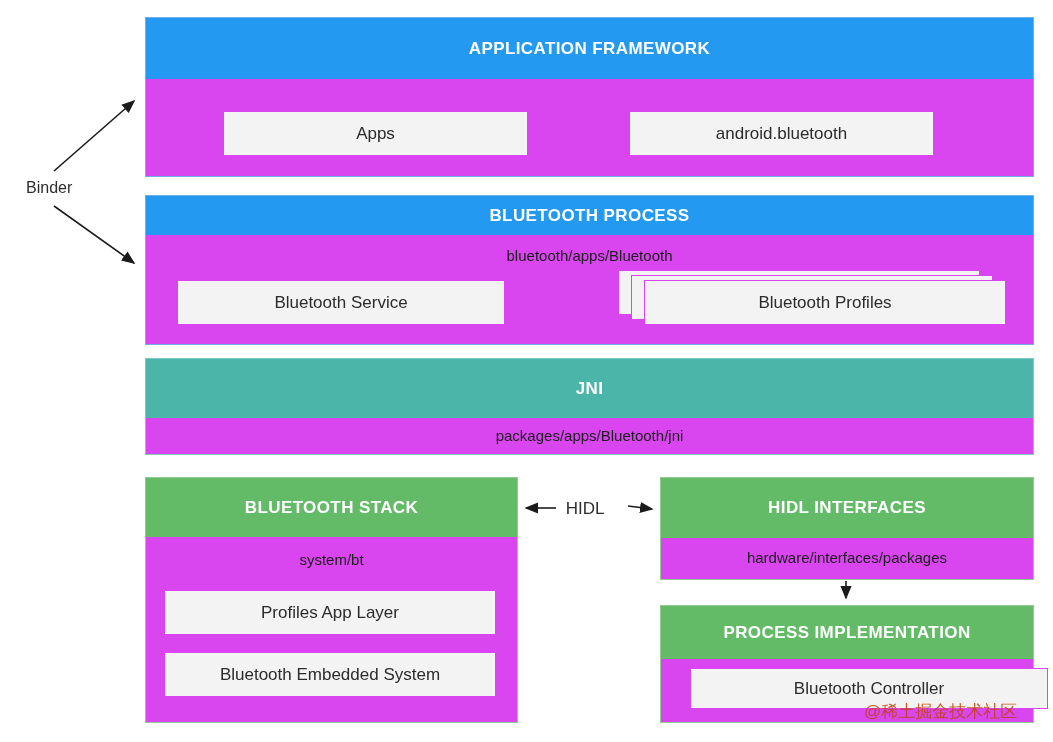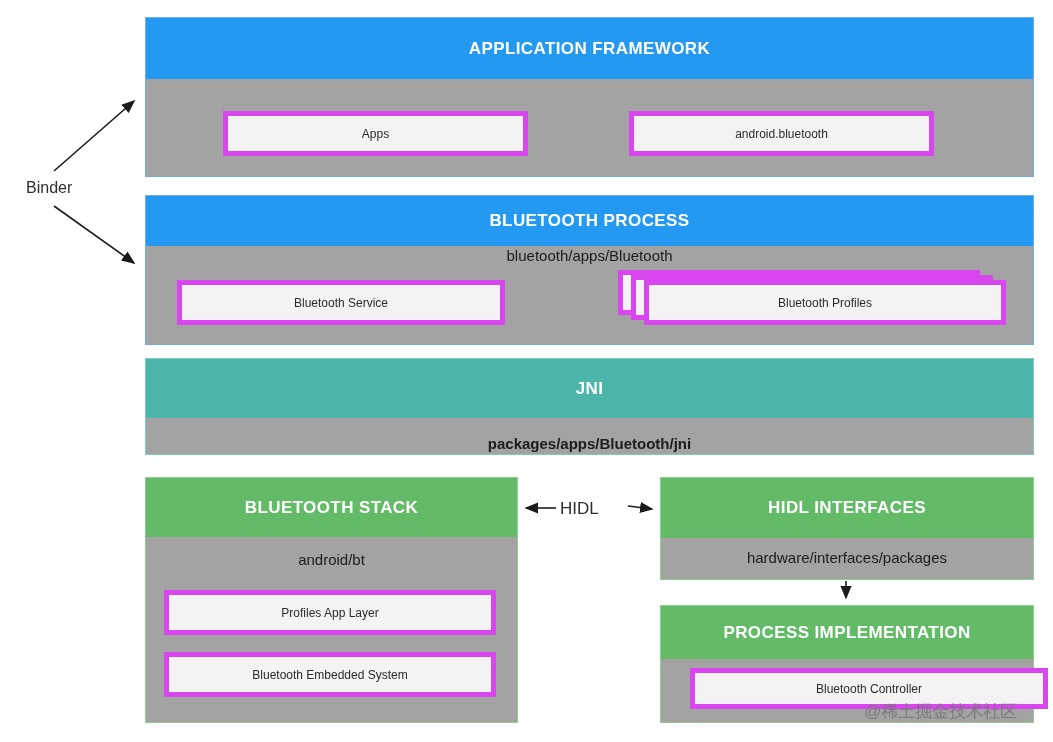--- a/index.html
+++ b/index.html
@@ -1,93 +1,93 @@
 <!DOCTYPE html>
 <html><head>
 <meta charset="utf-8">
 <style>
   html,body { margin:0; padding:0; background:#ffffff; }
   .canvas {
     position:relative; width:1053px; height:742px; background:#ffffff;
     font-family:"Liberation Sans", sans-serif; overflow:hidden;
   }
-  .panel { position:absolute; background:#a3a3a3; box-sizing:border-box; }
+  .panel { position:absolute; background:#d946ef; box-sizing:border-box; }
   .panel.blue  { border:1px solid #6FAEE3; }
   .panel.teal  { border:1px solid #7ECCC1; }
   .panel.green { border:1px solid #8FCD92; }
   .panel-header {
     position:absolute; left:0; top:0; width:100%;
     display:flex; align-items:center; justify-content:center;
     color:#ffffff; font-weight:bold; font-size:17px; letter-spacing:.4px;
   }
   .blue  .panel-header { background:#2499F2; }
   .teal  .panel-header { background:#4BB5AA; }
   .green .panel-header { background:#63BB67; }
   .chip {
-    position:absolute; background:#F3F3F3; border:5px solid #d946ef;
+    position:absolute; background:#F3F3F3; border:1px solid #d946ef;
     display:flex; align-items:center; justify-content:center;
-    font-size:12px; color:#2b2b2b; box-sizing:border-box;
+    font-size:17px; color:#2b2b2b; box-sizing:border-box;
   }
   .path-label {
     position:absolute; left:0; width:100%; text-align:center;
     font-size:15px; color:#1c1c1c;
   }
   .float-label { position:absolute; color:#2e2e2e; font-size:16px; }
   .overlay { position:absolute; left:0; top:0; pointer-events:none; }
   .overlay line { stroke:#1b1b1b; stroke-width:1.6; }
   .watermark {
     position:absolute; left:864px; top:700px; font-size:17px;
-    color:#737373; opacity:.85; white-space:nowrap;
+    color:#c2410c; opacity:.85; white-space:nowrap;
   }
 </style>
 </head>
 <body>
 
 <div class="canvas">
 
   <div class="panel blue" style="left:145px; top:17px; width:889px; height:160px;">
     <div class="panel-header" style="height:61px;">APPLICATION FRAMEWORK</div>
     <div class="chip" style="left:77px; top:93px; width:305px; height:45px;">Apps</div>
     <div class="chip" style="left:483px; top:93px; width:305px; height:45px;">android.bluetooth</div>
   </div>
 
   <div class="panel blue" style="left:145px; top:195px; width:889px; height:150px;">
-    <div class="panel-header" style="height:50px;">BLUETOOTH PROCESS</div>
+    <div class="panel-header" style="height:39px;">BLUETOOTH PROCESS</div>
     <div class="path-label" style="top:51px;">bluetooth/apps/Bluetooth</div>
     <div class="chip" style="left:31px; top:84px; width:328px; height:45px;">Bluetooth Service</div>
 
     <div class="chip" style="left:472px; top:74px; width:362px; height:45px;"></div>
     <div class="chip" style="left:485px; top:79px; width:362px; height:45px;"></div>
     <div class="chip" style="left:498px; top:84px; width:362px; height:45px;">Bluetooth Profiles</div>
   </div>
 
   <div class="panel teal" style="left:145px; top:358px; width:889px; height:97px;">
     <div class="panel-header" style="height:59px;">JNI</div>
-    <div class="path-label" style="top:76px;font-weight:bold;">packages/apps/Bluetooth/jni</div>
+    <div class="path-label" style="top:68px;">packages/apps/Bluetooth/jni</div>
   </div>
 
   <div class="panel green" style="left:145px; top:477px; width:373px; height:246px;">
     <div class="panel-header" style="height:59px;">BLUETOOTH STACK</div>
-    <div class="path-label" style="top:73px;">android/bt</div>
+    <div class="path-label" style="top:73px;">system/bt</div>
     <div class="chip" style="left:18px; top:112px; width:332px; height:45px;">Profiles App Layer</div>
     <div class="chip" style="left:18px; top:174px; width:332px; height:45px;">Bluetooth Embedded System</div>
   </div>
 
   <div class="panel green" style="left:660px; top:477px; width:374px; height:103px;padding-left:20px;">
     <div class="panel-header" style="height:60px;">HIDL INTERFACES</div>
     <div class="path-label" style="top:71px;">hardware/interfaces/packages</div>
   </div>
 
   <div class="panel green" style="left:660px; top:605px; width:374px; height:118px;">
     <div class="panel-header" style="height:53px;">PROCESS IMPLEMENTATION</div>
     <div class="chip" style="left:29px; top:62px; width:358px; height:41px;">Bluetooth Controller</div>
   </div>
 
   <div class="float-label" style="left:26px; top:179px;">Binder</div>
-  <div class="float-label" style="left:560px; top:499px; width:50px; font-size:17px;">HIDL</div>
+  <div class="float-label" style="left:560px; top:499px; width:50px; text-align:center; font-size:17px;">HIDL</div>
 
   <svg class="overlay" width="1053" height="742">
     <defs>
       <marker id="ah" markerWidth="9" markerHeight="8" refX="7.5" refY="3.5" orient="auto">
         <path d="M0,0 L8.5,3.5 L0,7 z" fill="#1b1b1b"></path>
       </marker>
     </defs>
     <line x1="54" y1="171" x2="134" y2="101" marker-end="url(#ah)"></line>
     <line x1="54" y1="206" x2="134" y2="263" marker-end="url(#ah)"></line>
     <line x1="556" y1="508" x2="526" y2="508" marker-end="url(#ah)"></line>

